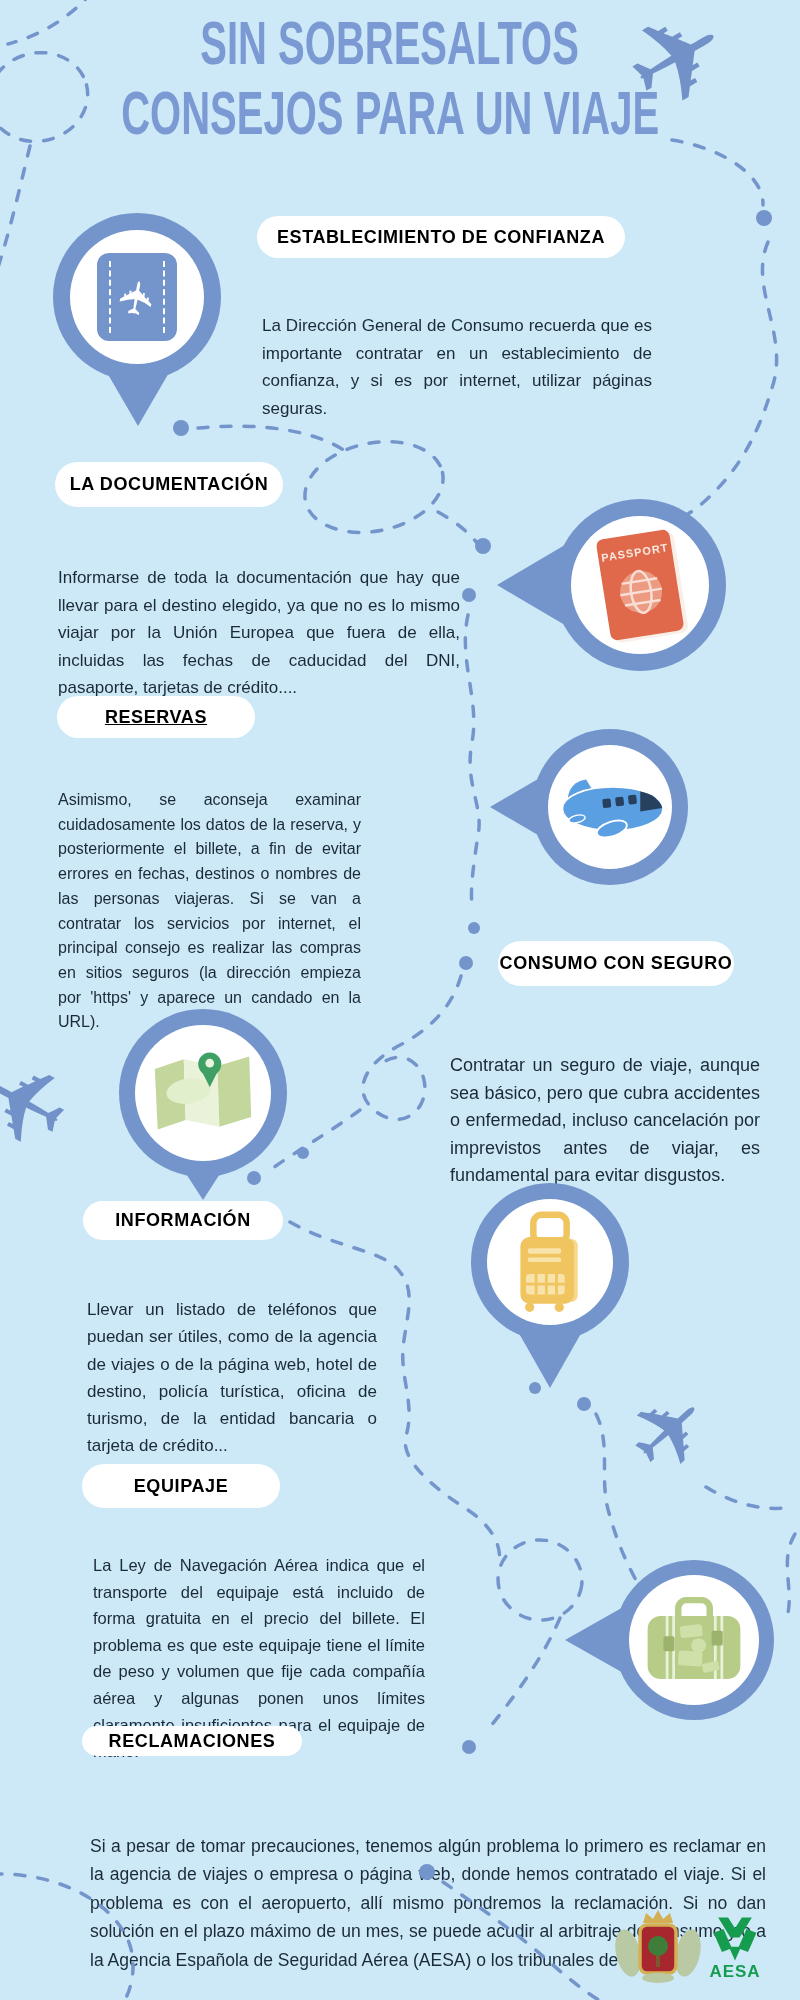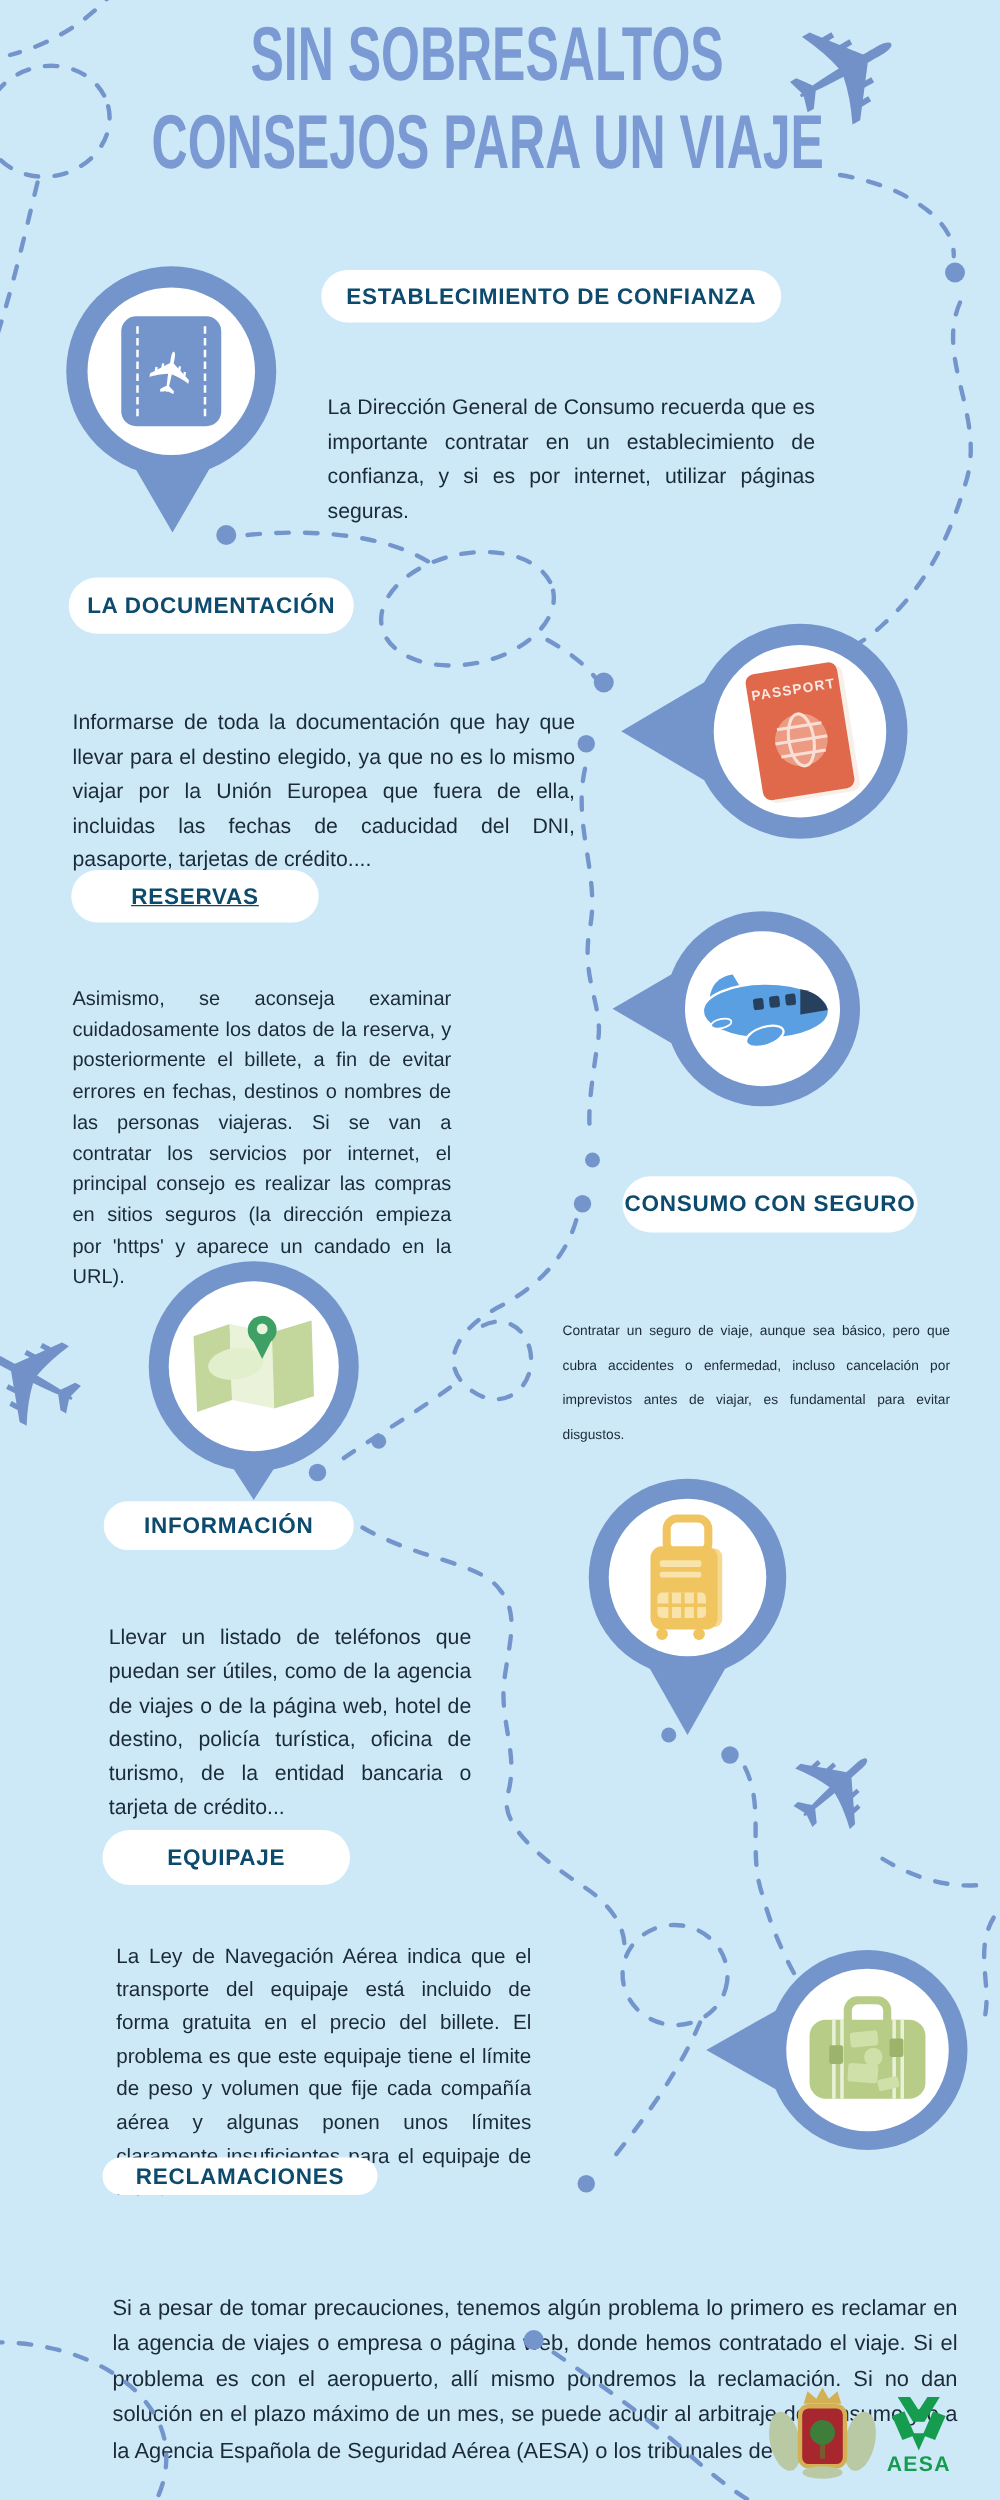--- a/index.html
+++ b/index.html
@@ -7,21 +7,21 @@
           font-family:"Liberation Sans", sans-serif;}
   
   .title{position:absolute;left:30px;top:14px;width:720px;text-align:center;
          color:#7b9ad3;font-weight:bold;line-height:58px;}
   .title .tline{display:inline-block;font-size:50px;letter-spacing:0px;
          transform:scale(0.80,1.22);transform-origin:center;white-space:nowrap;}
   .subtitle{position:absolute;left:40px;top:160px;width:700px;text-align:center;
          font-size:25px;font-weight:bold;letter-spacing:.5px;color:#82a5d8;}
   
   .pill{position:absolute;background:#ffffff;border-radius:24px;display:flex;
-        align-items:center;justify-content:center;color:#0c4a6e;font-weight:bold;
+        align-items:center;justify-content:center;color:#000000;font-weight:bold;
         font-size:18px;letter-spacing:.6px;white-space:nowrap;}
   
   .body{position:absolute;color:#1b2a38;text-align:justify;margin-top:46px;}
   .b-lg{font-size:17px;line-height:27.5px;}
   
   .pin-circle{position:absolute;border-radius:50%;background:#7495cb;
               display:flex;align-items:center;justify-content:center;z-index:3;}
   .pin-inner{background:#ffffff;border-radius:50%;display:flex;align-items:center;
              justify-content:center;overflow:hidden;}
   .tri{position:absolute;width:0;height:0;z-index:2;}
@@ -147,21 +147,21 @@
         <rect x="80" y="27" width="9" height="10" rx="2" fill="#27405e" transform="rotate(-6 84 32)"></rect>
         <ellipse cx="62" cy="64" rx="17" ry="8" fill="#5b9fe3" stroke="#ffffff" stroke-width="2" transform="rotate(-18 62 64)"></ellipse>
         <ellipse cx="24" cy="53" rx="9" ry="4" fill="#5b9fe3" stroke="#ffffff" stroke-width="1.5" transform="rotate(-12 24 53)"></ellipse>
       </svg>
     </div>
   </div>
 
   <div class="pill" style="left:498px;top:941px;width:236px;height:45px;">
     <span>CONSUMO CON SEGURO</span>
   </div>
-  <div class="body" style="left:450px;top:1006px;width:310px;font-size:11px;line-height:27.6px;">Contratar un seguro de viaje, aunque sea básico, pero que cubra accidentes o enfermedad, incluso cancelación por imprevistos antes de viajar, es fundamental para evitar disgustos.</div>
+  <div class="body" style="left:450px;top:1006px;width:310px;font-size:18px;line-height:27.6px;">Contratar un seguro de viaje, aunque sea básico, pero que cubra accidentes o enfermedad, incluso cancelación por imprevistos antes de viajar, es fundamental para evitar disgustos.</div>
 
   <div class="tri" style="left:159px;top:1132px;border-left:44px solid transparent;border-right:44px solid transparent;border-top:68px solid #7495cb;"></div>
   <div class="pin-circle" style="left:119px;top:1009px;width:168px;height:168px;">
     <div class="pin-inner" style="width:136px;height:136px;">
       <svg width="106" height="98" viewBox="0 0 110 100">
         <path d="M5,25 L35,15 L37,78 L8,88 Z" fill="#c3d69b"></path>
         <path d="M35,15 L70,22 L72,85 L37,78 Z" fill="#eaf3da"></path>
         <path d="M70,22 L103,12 L105,75 L72,85 Z" fill="#c3d69b"></path>
         <ellipse cx="40" cy="48" rx="23" ry="13" fill="#e2efcc" transform="rotate(-8 40 48)"></ellipse>
         <path d="M52,24 L72,24 L62,44 Z" fill="#3fa065"></path>

